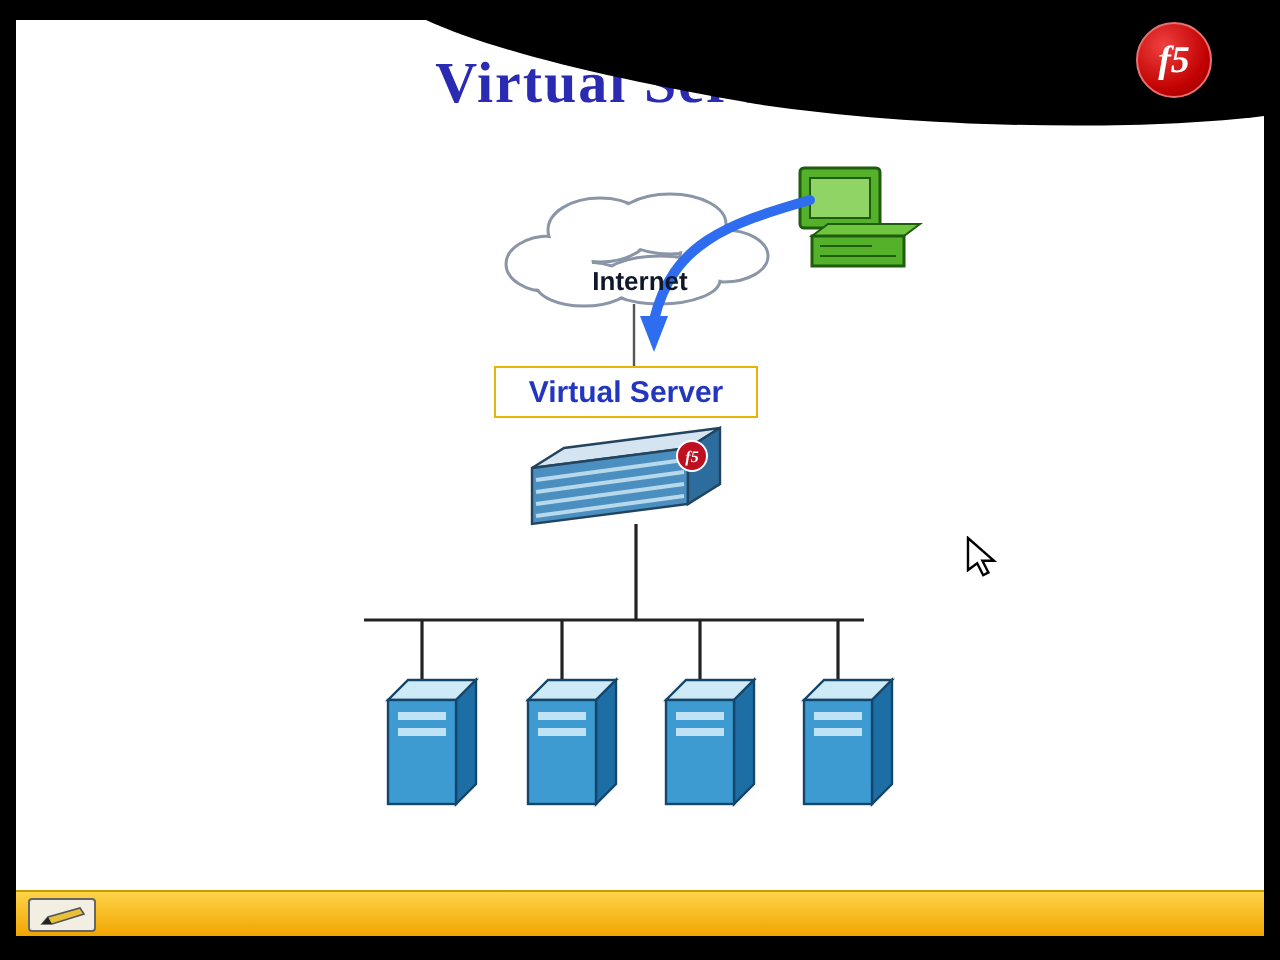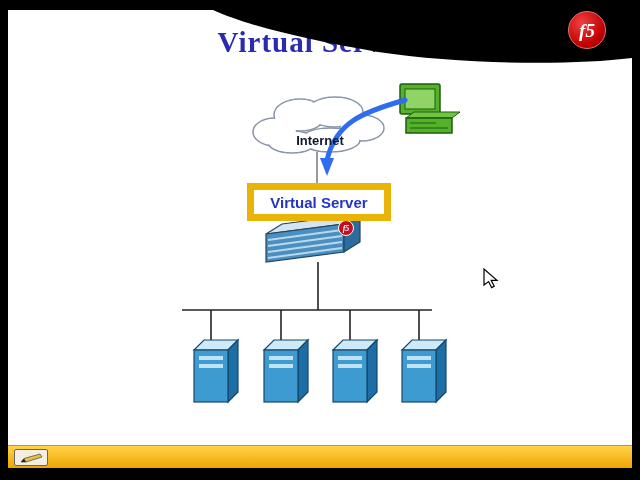--- a/index.html
+++ b/index.html
@@ -27,21 +27,21 @@
     color:#fff; font-family:"Liberation Serif", serif; font-style:italic;
     font-weight:bold; font-size:19px; line-height:1;
   }
   .diagram { position:absolute; left:0; top:0; width:624px; height:458px; z-index:1; }
   .internet-label {
     position:absolute; left:262px; top:123px; width:100px; text-align:center;
     font-weight:bold; font-size:13px; color:#0f172a; z-index:1;
   }
   .vs-box {
     position:absolute; left:239px; top:173px; width:130px; height:24px;
-    background:#fff; border:7px solid #eab308; z-index:2;
+    background:#fff; border:1px solid #eab308; z-index:2;
     display:flex; align-items:center; justify-content:center;
   }
   .vs-box span { font-weight:bold; font-size:15px; color:#2236c0; }
   .status-bar {
     position:absolute; left:0; right:0; bottom:0; height:22px;
     background:linear-gradient(#ffd34a, #f0a500);
     border-top:1px solid #c89b00; z-index:2;
   }
   .pen-tool {
     position:absolute; left:6px; top:3px; width:32px; height:15px;

